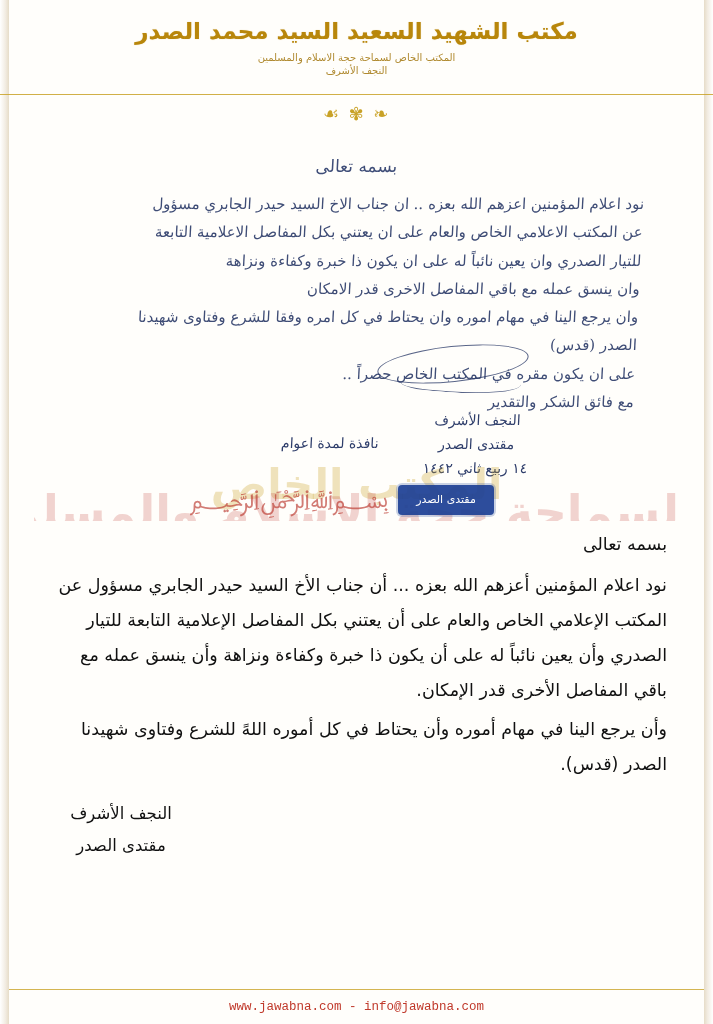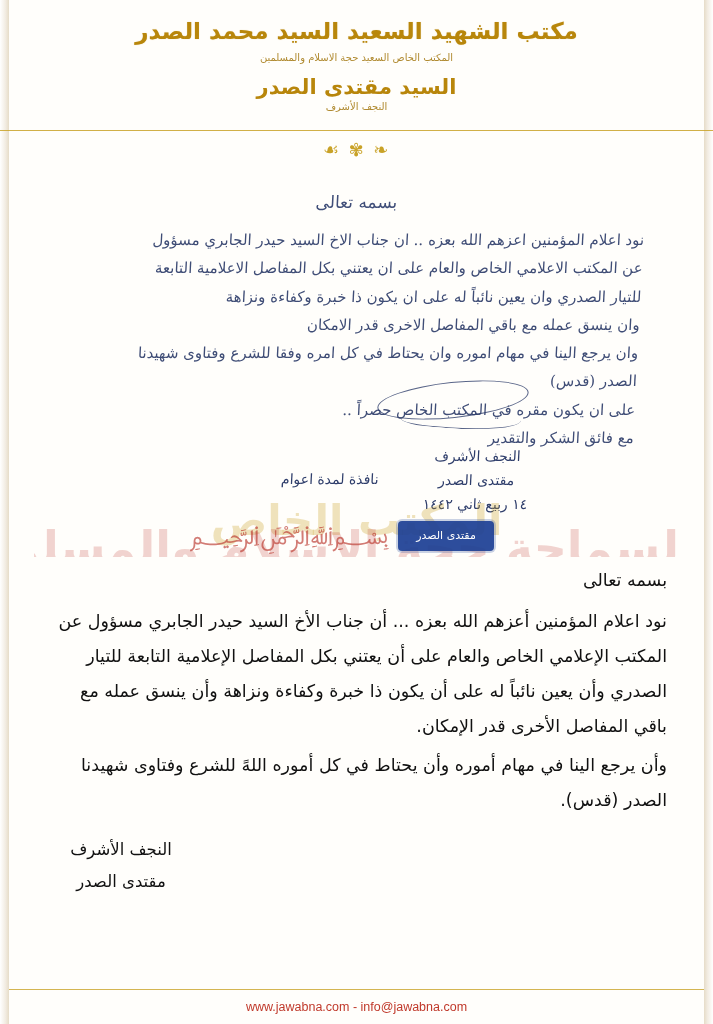--- a/index.html
+++ b/index.html
@@ -254,34 +254,33 @@
     opacity: .8;
   }
   .site {
     position: absolute;
     left: 0; right: 0;
     bottom: 10px;
     text-align: center;
     direction: ltr;
     font-size: 12.5px;
     color: #c0392b;
-    font-family: Liberation Sans, sans-serif;
+    font-family: Liberation Mono, monospace;
   }
 </style>
 </head>
 <body>
 
 <div class="page">
   <div class="edge-left"></div>
   <div class="edge-right"></div>
 
   <div class="letterhead">
     <div class="lh-line1">مكتب الشهيد السعيد السيد محمد الصدر</div>
-    <div class="lh-line2">المكتب الخاص السعيد حجة الاسلام والمسلمين</div>
-    <div class="lh-line3">السيد مقتدى الصدر</div>
+    <div class="lh-line2">المكتب الخاص لسماحة حجة الاسلام والمسلمين</div>
     <div class="lh-line4">النجف الأشرف</div>
   </div>
   <div class="rule-gold"></div>
   <div class="ornament">
     <span>❧ ✾ ☙</span>
   </div>
 
   <div class="scan">
     <div class="hw hw-basmala">بسمه تعالى</div>
 

